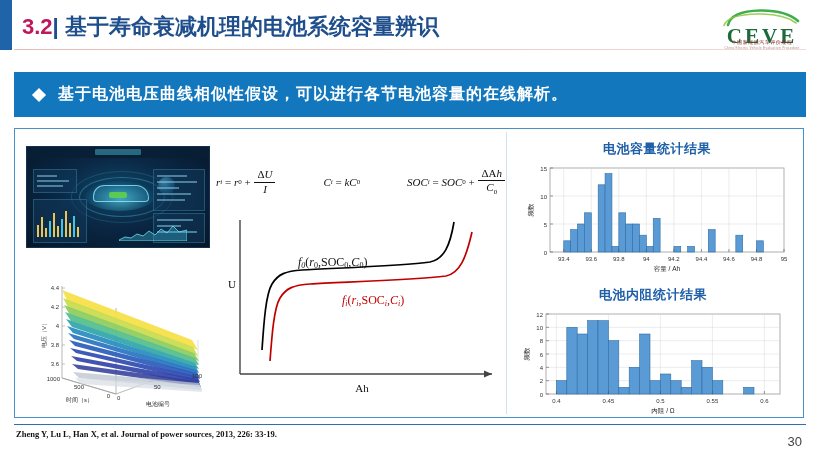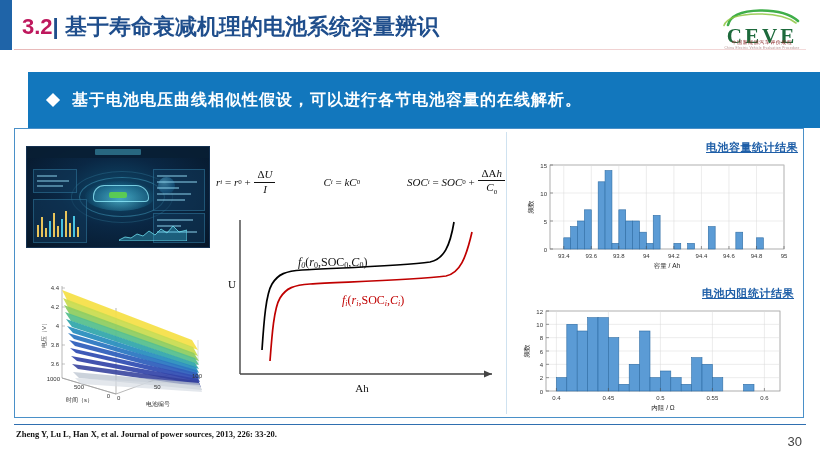--- a/index.html
+++ b/index.html
@@ -35,23 +35,23 @@
   .logo-cn{
     position:absolute;left:0;top:31px;width:96px;text-align:center;
     font-size:5px;color:#8a2a2a;letter-spacing:.5px;
   }
   .logo-en{
     position:absolute;left:0;top:38px;width:96px;text-align:center;
     font-size:3.2px;color:#b08a8a;letter-spacing:.3px;
   }
   
   .banner{
-    position:absolute;left:14px;top:72px;width:792px;height:56px;
+    position:absolute;left:14px;top:72px;width:792px;height:45px;
     background:#1277bd;
-    display:flex;align-items:center;margin-left:14px;
+    display:flex;align-items:center;
   }
   .banner .diamond{
     width:10px;height:10px;background:#ffffff;transform:rotate(45deg);
     margin-left:20px;margin-right:14px;flex:none;
   }
   .banner-text{
     color:#ffffff;font-size:16px;font-weight:bold;letter-spacing:1px;
   }
   
   .content{
@@ -128,22 +128,22 @@
   .frac .den{padding:0 3px;line-height:1.25;}
   .sub{font-size:7px;vertical-align:sub;font-style:italic;}
   .subn{font-size:7px;vertical-align:sub;font-style:normal;}
   
   .curve{
     position:absolute;left:216px;top:216px;width:290px;height:190px;
   }
   
   .rchart{position:absolute;}
   .rchart .rtitle{
-    text-align:right;font-size:11px;font-weight:bold;color:#1f5fa8;
-    margin-bottom:2px;letter-spacing:.5px;text-decoration:underline;
+    text-align:center;font-size:13px;font-weight:bold;color:#1f5fa8;
+    margin-bottom:2px;letter-spacing:.5px;
   }
   #cap-chart{left:516px;top:140px;width:282px;height:140px;}
   #res-chart{left:512px;top:286px;width:282px;height:132px;}
   .hist-wrap{position:relative;}
   .hist-wrap svg{display:block;}
   
   .foot-rule{
     position:absolute;left:14px;top:424px;width:792px;height:1px;background:#2f6fb0;
   }
   .foot{
@@ -458,17 +458,17 @@
           <line x1="252.39999999999998" y1="88" x2="252.39999999999998" y2="85" stroke="#555" stroke-width="0.6"></line>
           <text x="252.39999999999998" y="97" font-size="6" fill="#333" text-anchor="middle" font-family="Liberation Sans, sans-serif">0.6</text>
           <text x="151" y="107" font-size="6.5" fill="#222" text-anchor="middle" font-family="Liberation Sans, sans-serif">内阻 / Ω</text>
           <text x="17" y="48" font-size="6.5" fill="#222" text-anchor="middle" font-family="Liberation Sans, sans-serif" transform="rotate(-90 17 48)">频数</text>
         </svg>
     </div>
   </div>
 
   <div class="foot-rule"></div>
   <div class="foot">
-    <div>Zheng Y, Lu L, Han X, et al. Journal of power sources, 2013, 226: 33-20.</div>
+    <div>Zheng Y, Lu L, Han X, et al. Journal of power sources, 2013, 226: 33-19.</div>
   </div>
   <div class="pagenum">30</div>
 
 </div>
 
 </body></html>

